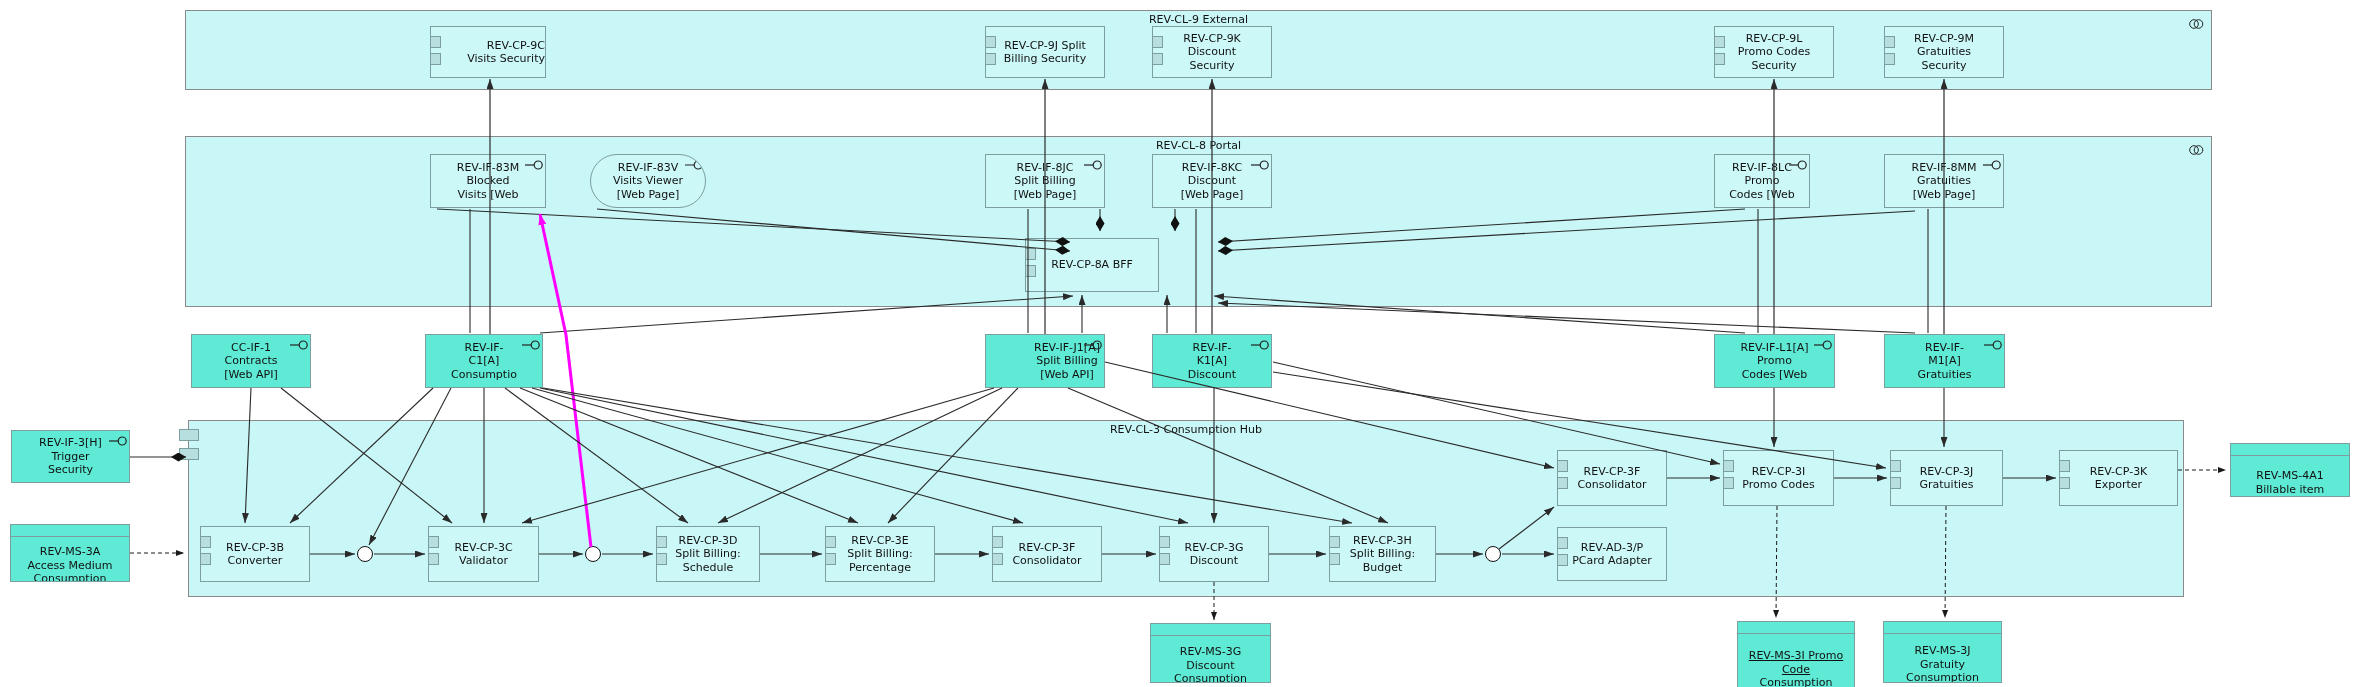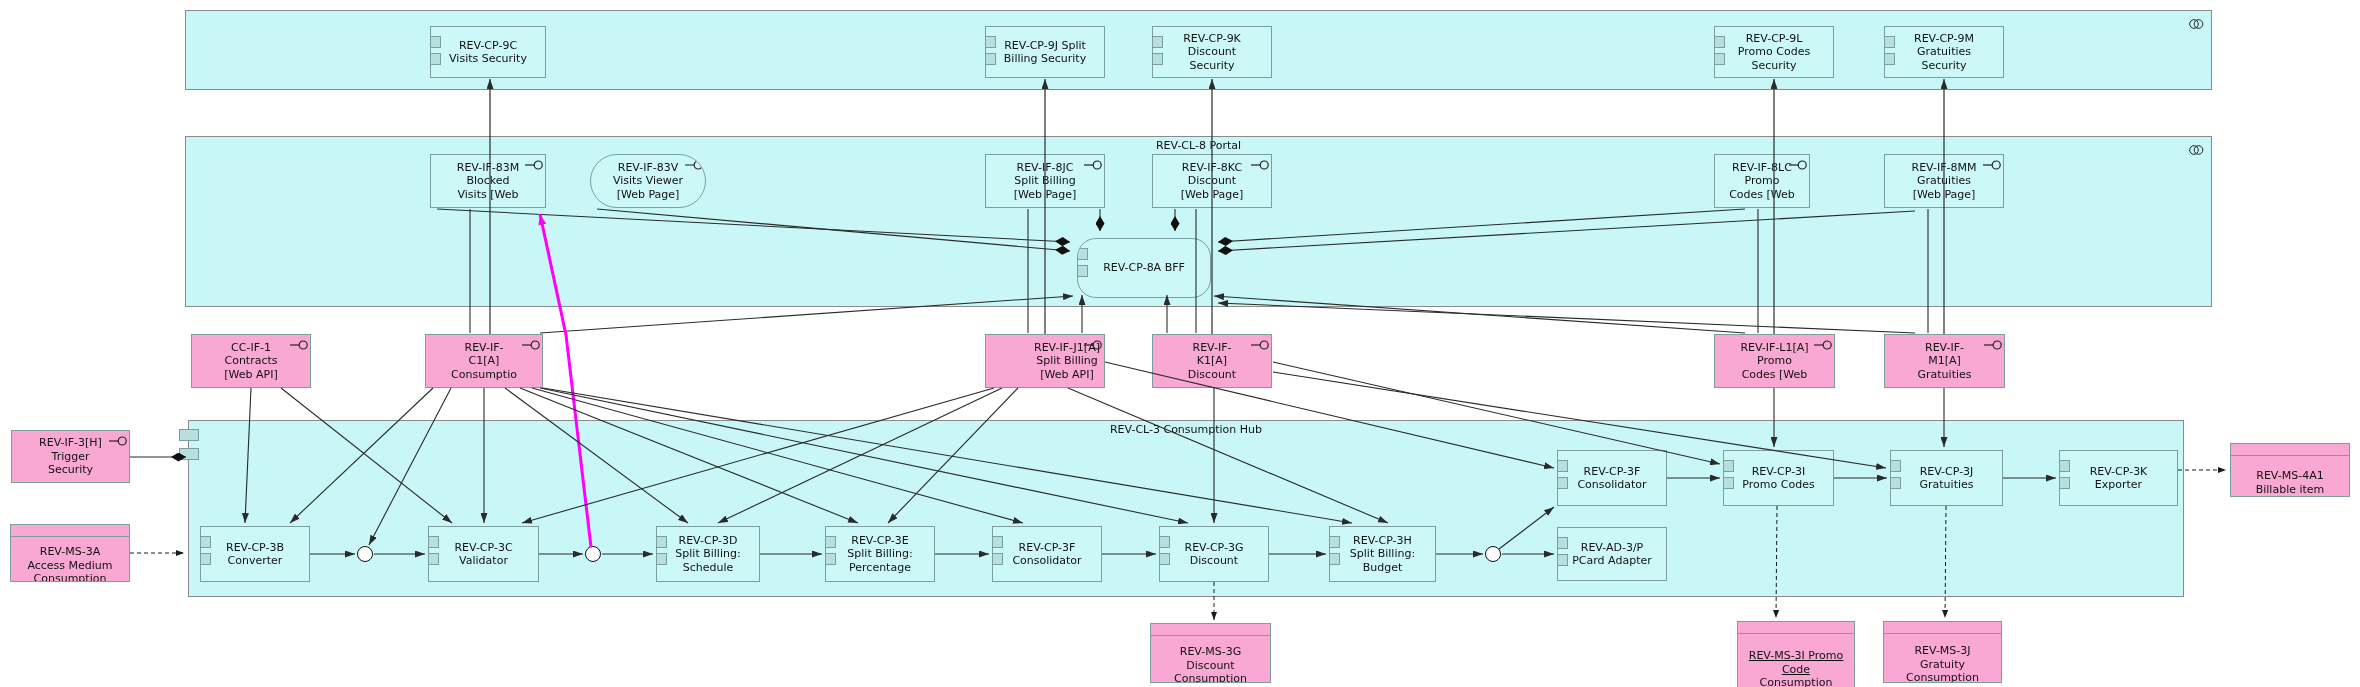--- a/index.html
+++ b/index.html
@@ -5,58 +5,59 @@
   html,body{margin:0;padding:0;background:#fff;}
   #canvas{position:relative;width:2360px;height:687px;background:#ffffff;
           font-family:"DejaVu Sans","Liberation Sans",sans-serif;color:#111;overflow:hidden;}
   .band{position:absolute;background:#c9f6f6;border:1px solid #8a8a8a;box-sizing:border-box;}
   .band-title{position:absolute;top:2px;left:0;right:0;text-align:center;font-size:11px;color:#111;}
   .corner-icon{position:absolute;top:4px;right:7px;width:15px;height:12px;}
   .node{position:absolute;border:1px solid #7d9e9e;box-sizing:border-box;font-size:11px;
         line-height:1.22;text-align:center;display:flex;align-items:center;justify-content:center;
         overflow:hidden;}
   .inband{background:#cdf8f8;}
-  .standalone{background:#f9a8d4;}
+  .standalone{background:#5eead4;}
   .lbl{width:100%;}
   .tab{position:absolute;left:-10px;width:20px;height:12px;background:#b7dfdf;border:1px solid #7d9e9e;box-sizing:border-box;}
   .tab.t1{top:9px;} .tab.t2{top:26px;}
   .band .tab.t1{top:8px;} .band .tab.t2{top:27px;}
   .lolli{position:absolute;top:4px;right:2px;width:18px;height:12px;}
   .obj-head{position:absolute;top:0;left:0;right:0;height:11px;border-bottom:1px solid #7d9e9e;}
   .object .lbl{margin-top:25px;}
   .junction{position:absolute;width:16px;height:16px;border-radius:50%;background:#fff;border:1.5px solid #111;box-sizing:border-box;}
   svg.wires{position:absolute;top:0;left:0;pointer-events:none;}
   .edge-solid{fill:none;stroke:#2a2a2a;stroke-width:1.2;}
   .edge-plain{fill:none;stroke:#2a2a2a;stroke-width:1.1;}
   .edge-dashed{fill:none;stroke:#1a1a1a;stroke-width:1;stroke-dasharray:4 3;}
   .edge-magenta{fill:none;stroke:#ff00ff;stroke-width:3;}
 </style>
 </head>
 <body>
 
 <div id="canvas">
     <div class="band" style="left: 185px; top: 10px; width: 2027px; height: 80px;">
+      <div class="band-title">REV-CL-9 External</div>
       <div class="corner-icon"><svg viewBox="0 0 15 12" width="15" height="12">
           <circle cx="5" cy="6" r="4.3" fill="none" stroke="#222" stroke-width="1"></circle>
           <circle cx="9.5" cy="6" r="4.3" fill="none" stroke="#222" stroke-width="1"></circle>
         </svg></div>
     </div>
     <div class="band" style="left: 185px; top: 136px; width: 2027px; height: 171px;">
       <div class="band-title">REV-CL-8 Portal</div>
       <div class="corner-icon"><svg viewBox="0 0 15 12" width="15" height="12">
           <circle cx="5" cy="6" r="4.3" fill="none" stroke="#222" stroke-width="1"></circle>
           <circle cx="9.5" cy="6" r="4.3" fill="none" stroke="#222" stroke-width="1"></circle>
         </svg></div>
     </div>
     <div class="band" style="left: 188px; top: 420px; width: 1996px; height: 177px;">
       <div class="band-title">REV-CL-3 Consumption Hub</div>
       <div class="tab t1"></div>
       <div class="tab t2"></div>
     </div>
-    <div class="node component inband" style="left: 430px; top: 26px; width: 116px; height: 52px;">
+    <div class="node component inband" style="left: 430px; top: 26px; width: 116px; height: 52px; text-align: right;">
       <div class="tab t1"></div>
       <div class="tab t2"></div>
       <div class="lbl">
         <div class="ln">REV-CP-9C</div>
         <div class="ln">Visits Security</div>
       </div>
     </div>
     <div class="node component inband" style="left: 985px; top: 26px; width: 120px; height: 52px;">
       <div class="tab t1"></div>
       <div class="tab t2"></div>
@@ -129,21 +130,21 @@
       <div class="lolli"><svg viewBox="0 0 18 12" width="18" height="12">
           <line x1="0" y1="6" x2="9" y2="6" stroke="#222" stroke-width="1.2"></line>
           <circle cx="13.2" cy="6" r="4" fill="none" stroke="#222" stroke-width="1.2"></circle>
         </svg></div>
       <div class="lbl">
         <div class="ln">REV-IF-8KC</div>
         <div class="ln">Discount</div>
         <div class="ln">[Web Page]</div>
       </div>
     </div>
-    <div class="node component inband" style="left: 1077px; top: 238px; width: 134px; height: 60px; border-radius: 19px;">
+    <div class="node component inband" style="left: 1025px; top: 238px; width: 134px; height: 54px;">
       <div class="tab t1"></div>
       <div class="tab t2"></div>
       <div class="lbl">
         <div class="ln">REV-CP-8A BFF</div>
       </div>
     </div>
     <div class="node interface inband" style="left: 1714px; top: 154px; width: 96px; height: 54px;">
       <div class="lolli"><svg viewBox="0 0 18 12" width="18" height="12">
           <line x1="0" y1="6" x2="9" y2="6" stroke="#222" stroke-width="1.2"></line>
           <circle cx="13.2" cy="6" r="4" fill="none" stroke="#222" stroke-width="1.2"></circle>

